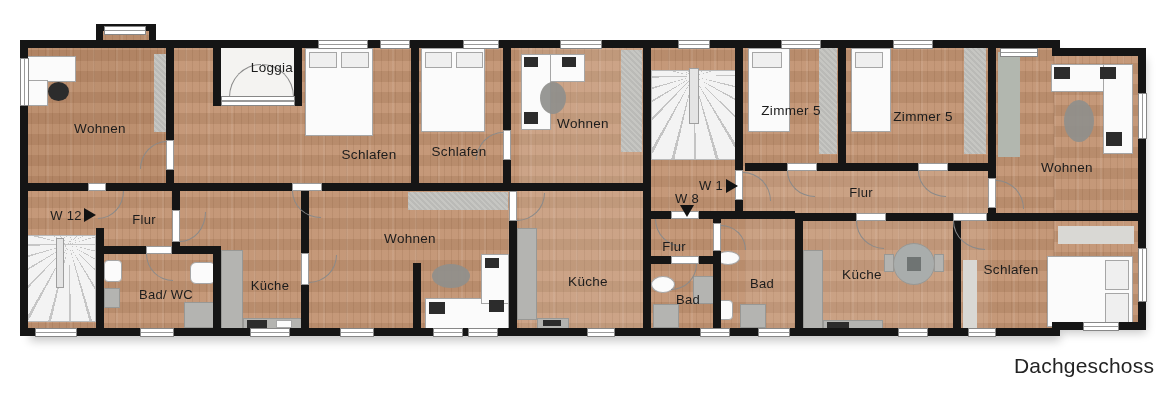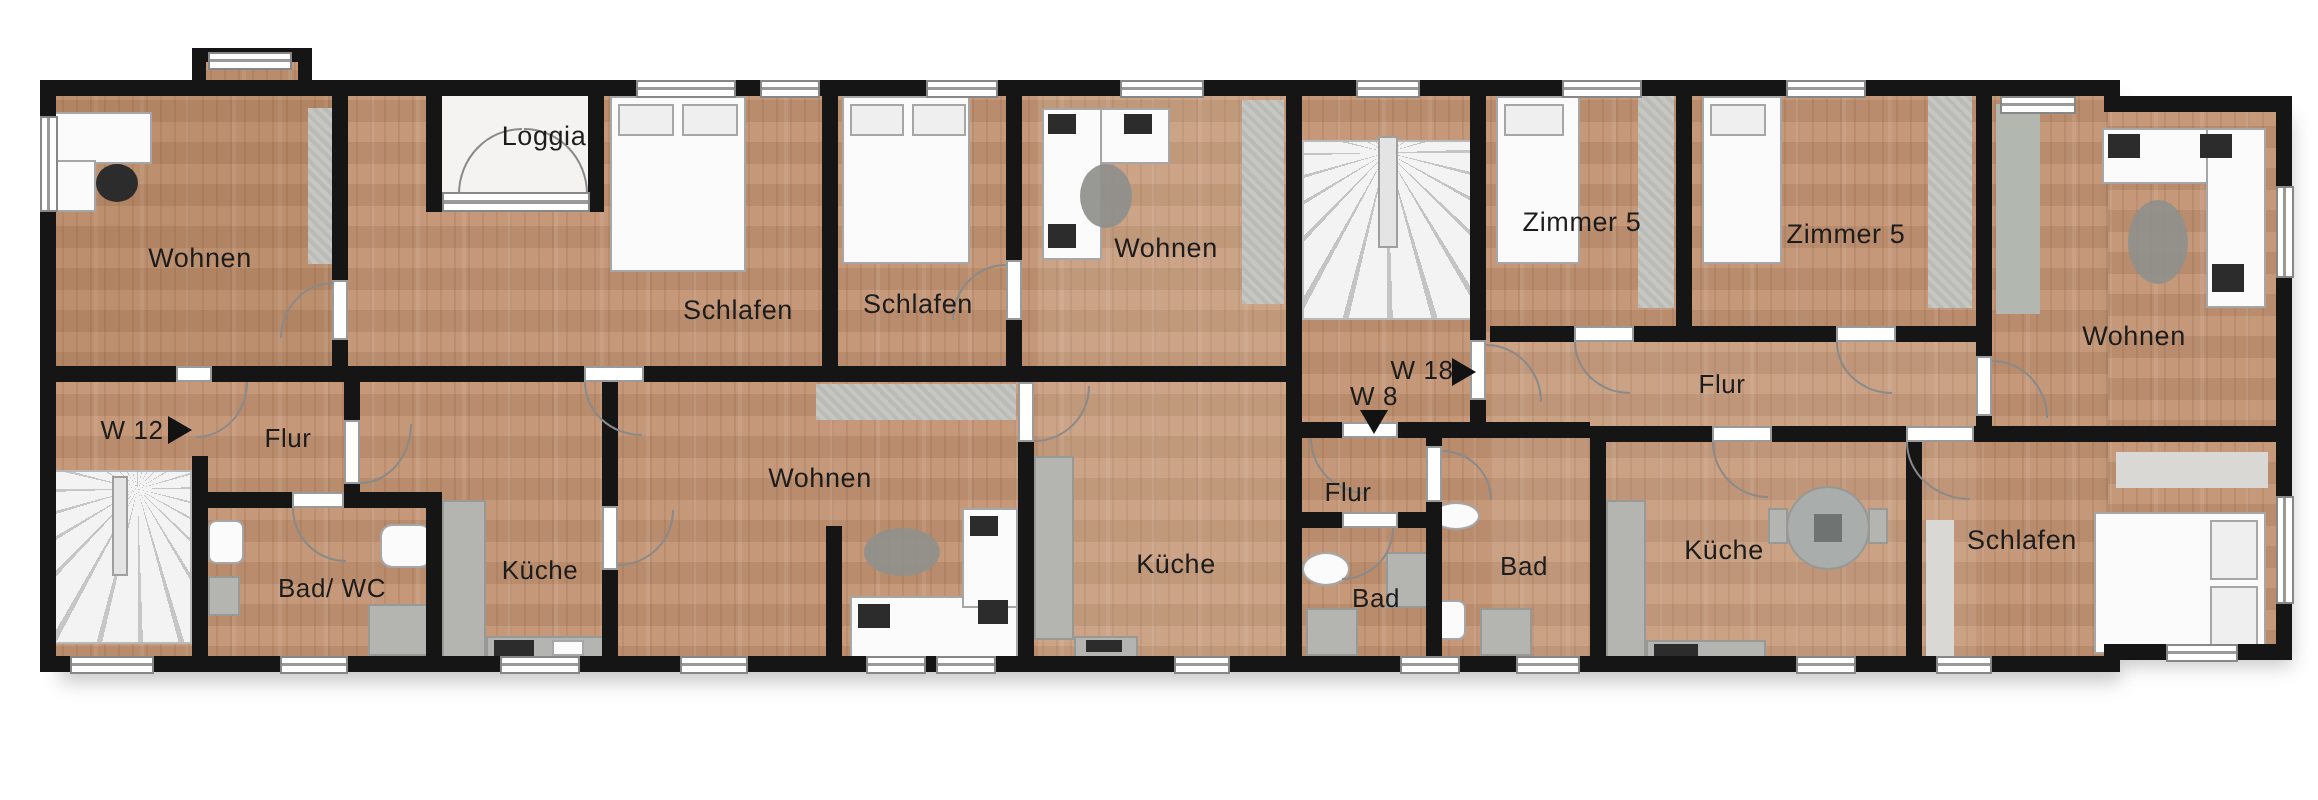--- a/index.html
+++ b/index.html
@@ -284,22 +284,23 @@
   <div class="lbl" style="left:1067px;top:168px;">Wohnen</div>
   <div class="lbl sm" style="left:66px;top:215px;">W 12</div>
   <div class="triR" style="left:84px;top:208px;"></div>
   <div class="lbl sm" style="left:144px;top:219px;">Flur</div>
   <div class="lbl sm" style="left:166px;top:294px;">Bad/ WC</div>
   <div class="lbl sm" style="left:270px;top:285px;">Küche</div>
   <div class="lbl" style="left:410px;top:239px;">Wohnen</div>
   <div class="lbl" style="left:588px;top:282px;">Küche</div>
   <div class="lbl sm" style="left:687px;top:198px;">W 8</div>
   <div class="triD" style="left:680px;top:205px;"></div>
-  <div class="lbl sm" style="left:711px;top:185px;">W 18</div>
+  <div class="lbl sm" style="left:711px;top:185px;">W 1</div>
   <div class="triR" style="left:726px;top:179px;"></div>
   <div class="lbl sm" style="left:674px;top:246px;">Flur</div>
   <div class="lbl sm" style="left:688px;top:299px;">Bad</div>
   <div class="lbl sm" style="left:762px;top:283px;">Bad</div>
   <div class="lbl sm" style="left:861px;top:192px;">Flur</div>
   <div class="lbl" style="left:862px;top:275px;">Küche</div>
   <div class="lbl" style="left:1011px;top:270px;">Schlafen</div>
 
+  <div class="title" style="left:1014px;top:354px;width:134px;">Dachgeschoss</div>
 </div>
 
 </body></html>

